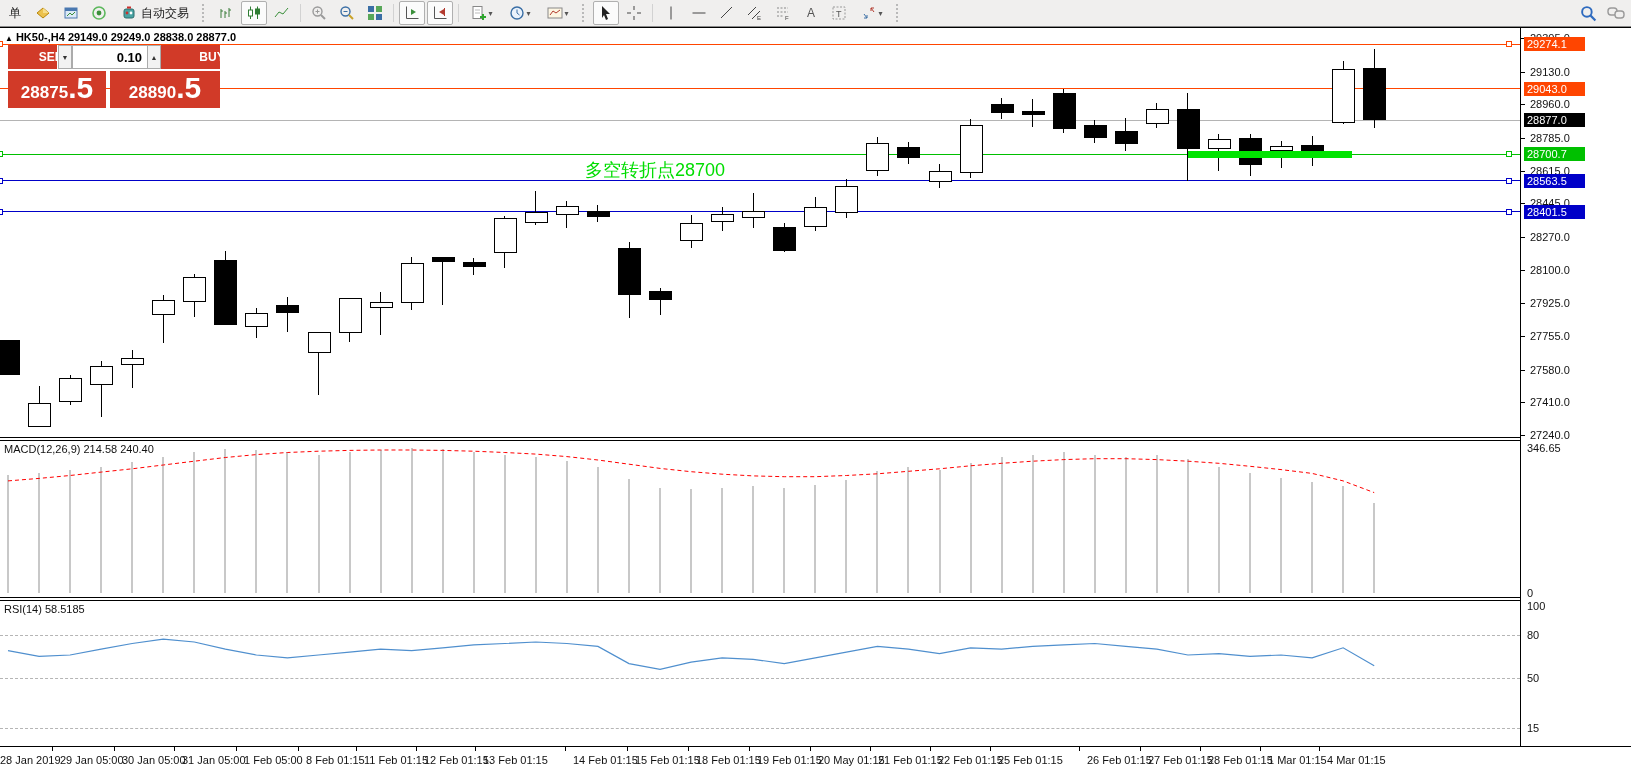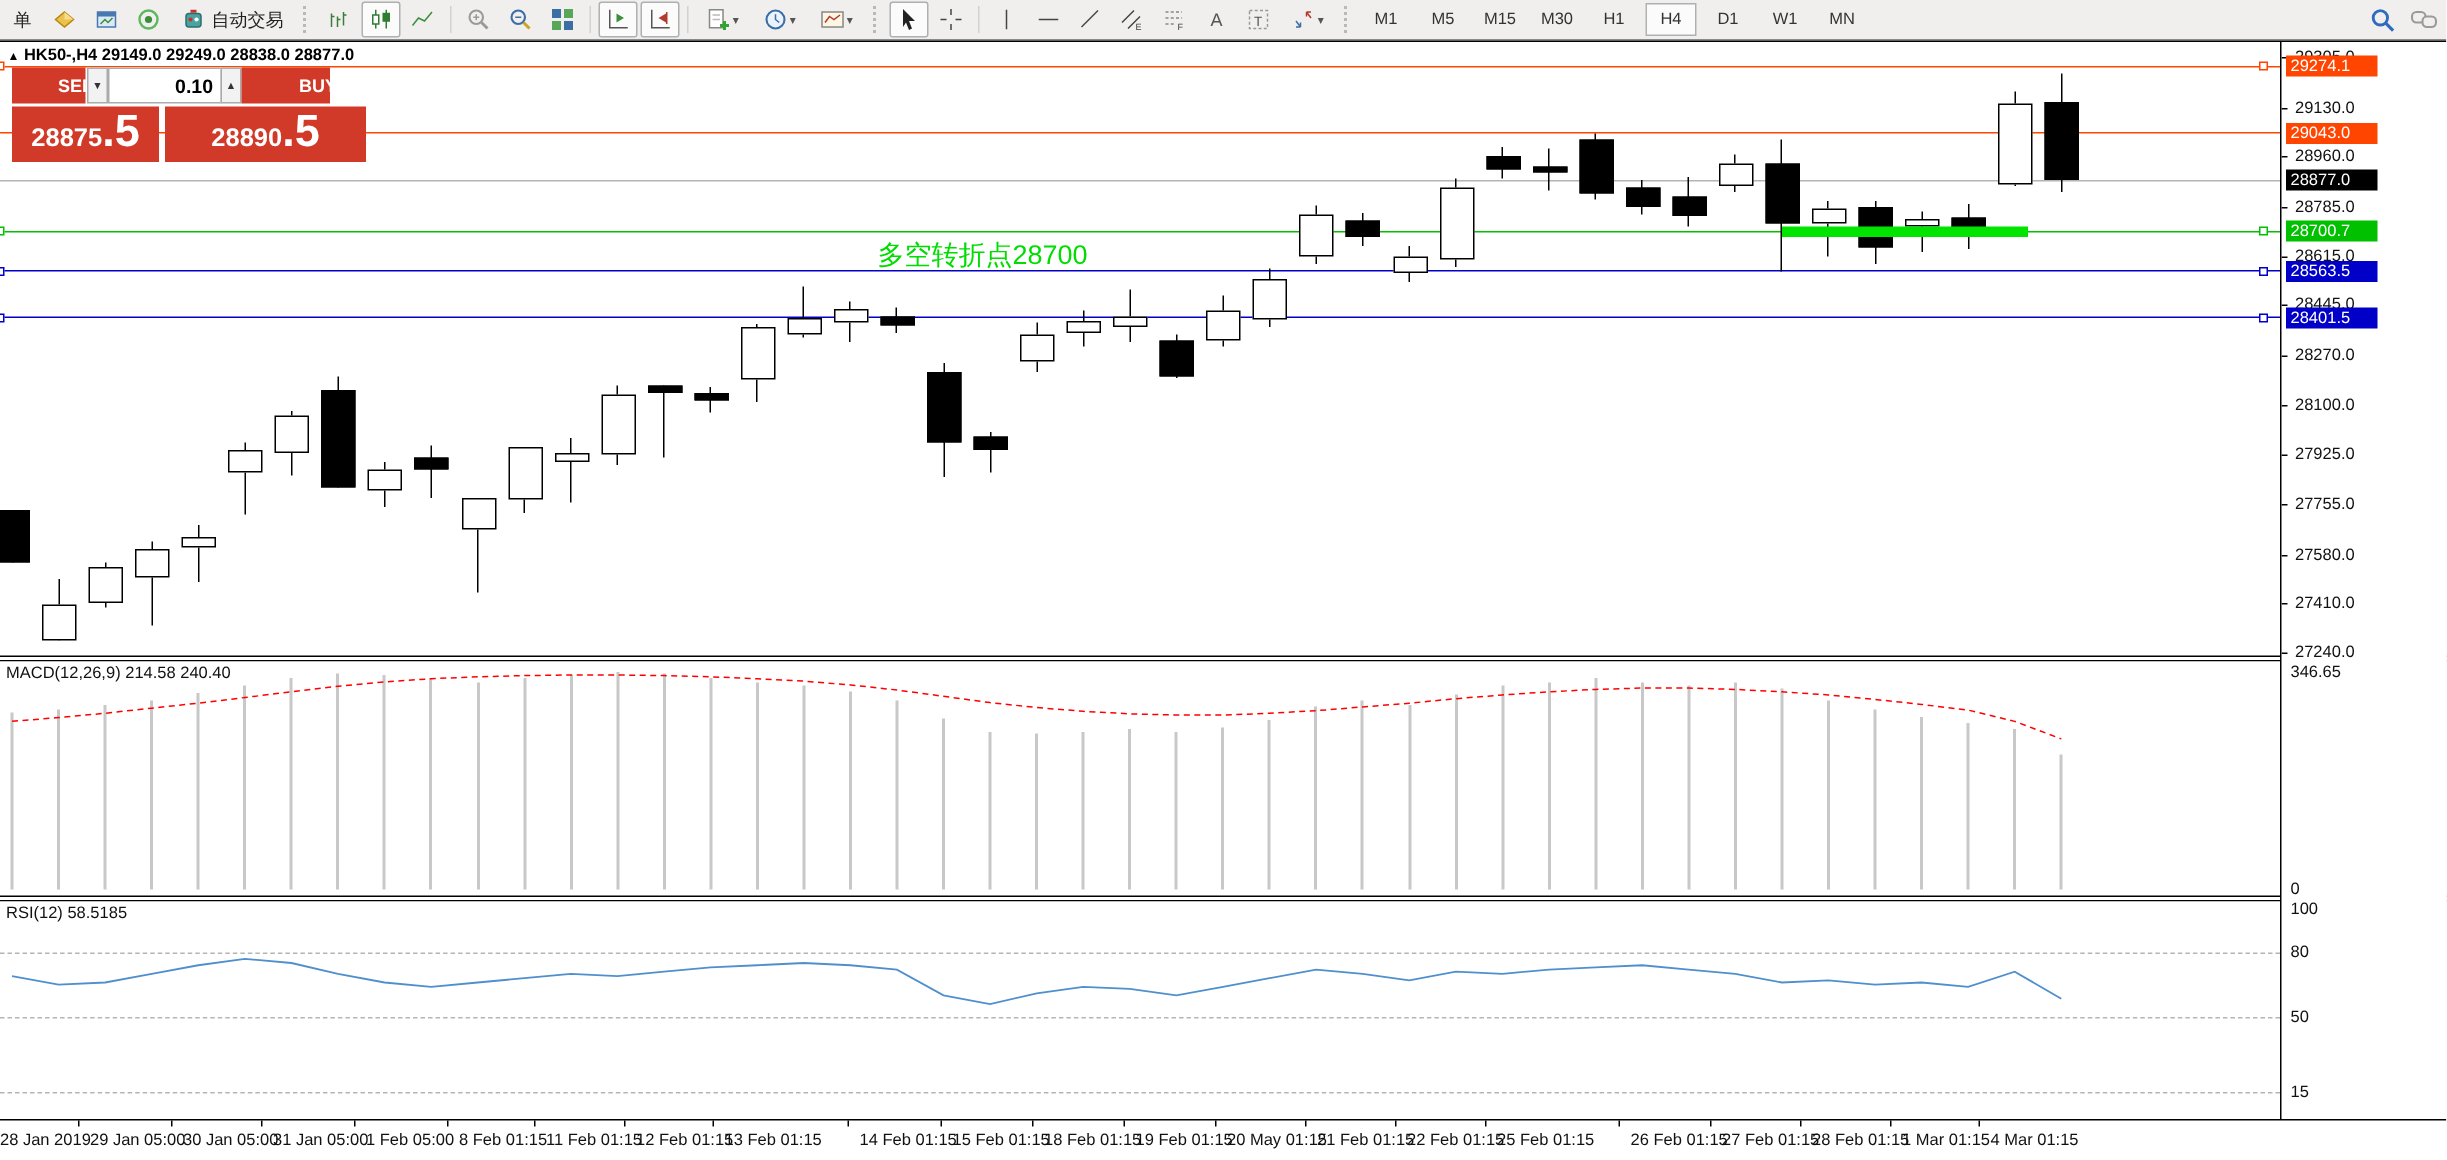--- a/index.html
+++ b/index.html
@@ -58,21 +58,21 @@
   .tp-buy{left:153px;width:59px;}
   .tp-spin{position:absolute;top:0;width:14px;height:24px;background:#f2f2f2;border:1px solid #ababab;
     box-sizing:border-box;display:flex;align-items:center;justify-content:center;font-size:7px;color:#333;}
   .tp-vol{position:absolute;left:64px;top:0;width:76px;height:24px;background:#fff;border:1px solid #ababab;
     box-sizing:border-box;font-size:13px;color:#000;display:flex;align-items:center;justify-content:flex-end;padding-right:5px;}
   .tp-row2{position:relative;height:37px;margin-top:2px;}
   .tp-price{position:absolute;top:0;height:37px;background:#d13a28;color:#fff;display:flex;align-items:baseline;justify-content:center;}
   .tp-price .main{font-size:17px;line-height:34px;}
   .tp-price .big{font-size:30px;line-height:34px;}
   .tp-price-sell{left:0;width:98px;}
-  .tp-price-buy{left:102px;width:134px;}
+  .tp-price-buy{left:102px;width:110px;}
 
   svg{display:block;}
 </style>
 </head>
 <body>
 
 <div id="app">
 
   <div id="toolbar">
     <div class="tb-btn">
@@ -234,31 +234,20 @@
         </svg>
     </div>
     <div class="tb-btn" style="width:34px">
       <svg width="16" height="16" viewBox="0 0 16 16">
           <path d="M3 9l3 4 M6 13l-3 0 M6 13l0-3" stroke="#3a6ea5"></path>
           <path d="M13 7l-3-4 M10 3l3 0 M10 3l0 3" stroke="#b33a2e"></path>
         </svg>
       <span class="caret">▾</span>
     </div>
     <div class="tb-handle"></div>
-    <div id="tf-group" style="display:flex;align-items:center;gap:4px;">
-        <div class="tf-btn">M1</div>
-        <div class="tf-btn">M5</div>
-        <div class="tf-btn">M15</div>
-        <div class="tf-btn">M30</div>
-        <div class="tf-btn">H1</div>
-        <div class="tf-btn active">H4</div>
-        <div class="tf-btn">D1</div>
-        <div class="tf-btn">W1</div>
-        <div class="tf-btn">MN</div>
-      </div>
     <div class="tb-spacer"></div>
     <div class="tb-btn">
       <svg width="17" height="17" viewBox="0 0 16 16">
           <circle cx="6.5" cy="6.5" r="4.5" fill="none" stroke="#2f6bbf" stroke-width="1.8"></circle>
           <line x1="10" y1="10" x2="14.5" y2="14.5" stroke="#2f6bbf" stroke-width="2"></line>
         </svg>
     </div>
     <div class="tb-btn">
       <svg width="18" height="16" viewBox="0 0 18 16">
           <rect x="1" y="3" width="9" height="7" rx="3" fill="none" stroke="#9a9a9a" stroke-width="1.4"></rect>
@@ -462,21 +451,21 @@
       <div class="macd-bar" style="left: 1373.2px; top: 62.0654px; height: 89.9196px; background: rgb(200, 200, 200);"></div>
       <svg width="1520" height="156" style="position: absolute; left: 0px; top: 0px;">
         <polyline points="8,39.9 39.05,37.4 70.1,34.5 101.15,31.1 132.2,27.8 163.25,24.0 194.3,20.2 225.35,16.5 256.4,13.6 287.45,11.5 318.5,10.2 349.55,9.4 380.6,9.0 411.65000000000003,9.0 442.7,9.4 473.75,10.2 504.8,11.5 535.85,13.1 566.9,15.6 597.95,19.0 629,23.2 660.0500000000001,27.4 691.1,30.7 722.15,33.2 753.2,34.9 784.25,35.7 815.3000000000001,35.7 846.35,34.5 877.4,32.8 908.45,30.3 939.5,27.8 970.5500000000001,24.8 1001.6,22.3 1032.65,20.2 1063.7,18.6 1094.75,17.7 1125.8,17.7 1156.8500000000001,18.6 1187.9,20.2 1218.95,22.3 1250,25.3 1281.05,28.6 1312.1000000000001,32.4 1343.15,39.9 1374.2,51.6" fill="none" stroke="#ff0000" stroke-dasharray="4 3"></polyline>
       </svg>
     </div>
 
   <div class="sepline" style="top:597px"></div>
   <div class="sepline" style="top:600px"></div>
 
   <div id="rsi-pane">
-    <div class="pane-label">RSI(12) 58.5185</div>
+    <div class="pane-label">RSI(14) 58.5185</div>
   <div class="rsi-level" style="top: 33.8381px;"></div>
       <div class="rsi-level" style="top: 77.0357px;"></div>
       <div class="rsi-level" style="top: 127.433px;"></div>
       <svg width="1520" height="145" style="position: absolute; left: 0px; top: 0px;">
         <polyline points="8,49.7 39.05,55.4 70.1,54.0 101.15,48.2 132.2,42.5 163.25,38.2 194.3,41.0 225.35,48.2 256.4,54.0 287.45,56.9 318.5,54.0 349.55,51.1 380.6,48.2 411.65000000000003,49.7 442.7,46.8 473.75,43.9 504.8,42.5 535.85,41.0 566.9,42.5 597.95,45.4 629,62.6 660.0500000000001,68.4 691.1,61.2 722.15,56.9 753.2,58.3 784.25,62.6 815.3000000000001,56.9 846.35,51.1 877.4,45.4 908.45,48.2 939.5,52.6 970.5500000000001,46.8 1001.6,48.2 1032.65,45.4 1063.7,43.9 1094.75,42.5 1125.8,45.4 1156.8500000000001,48.2 1187.9,54.0 1218.95,52.6 1250,55.4 1281.05,54.0 1312.1000000000001,56.9 1343.15,46.8 1374.2,64.8" fill="none" stroke="#4f8fce" stroke-width="1.2"></polyline>
       </svg>
     </div>
 
   <div id="price-axis">
       <div class="axis-dash" style="top: 10.1866px;"></div>

